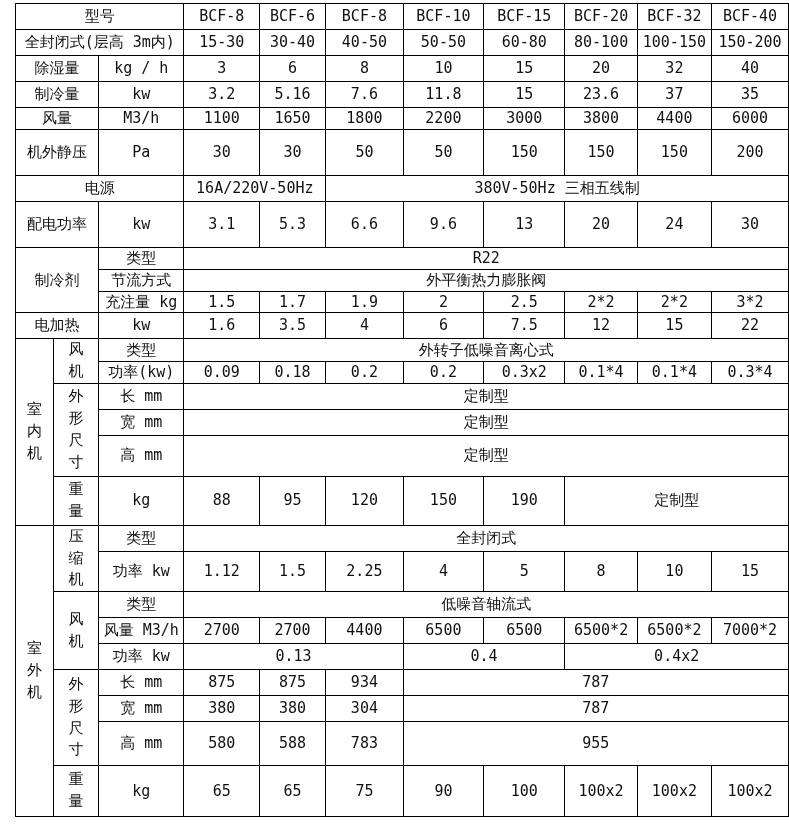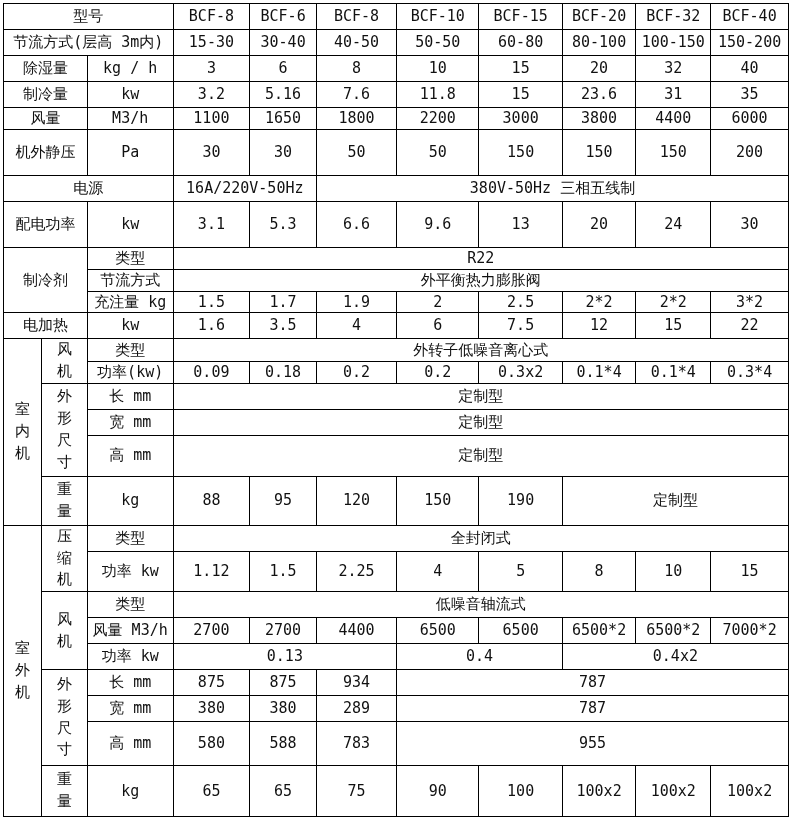--- a/index.html
+++ b/index.html
@@ -1,16 +1,16 @@
 <!DOCTYPE html>
 <html><head>
 <meta charset="utf-8">
 <style>
   html,body{margin:0;padding:0;background:#ffffff;}
-  .page{padding:3px 0 0 3px;}
+  .page{padding:3px 0 0 15px;}
   table{border-collapse:collapse;table-layout:fixed;
         font-family:"DejaVu Sans Mono","DejaVu Sans",monospace;}
   td{border:1px solid #000;text-align:center;vertical-align:middle;
      font-size:15px;line-height:1.25;padding:1px 2px;color:#111;
      white-space:nowrap;overflow:hidden;}
   
   td.v{white-space:normal;word-break:break-all;padding:0 11px;line-height:1.45;}
   
   td.w{white-space:normal;word-break:break-all;padding:0 11px;line-height:1.5;}
   
@@ -55,21 +55,21 @@
           <td>BCF-8</td>
           <td>BCF-6</td>
           <td>BCF-8</td>
           <td>BCF-10</td>
           <td>BCF-15</td>
           <td>BCF-20</td>
           <td>BCF-32</td>
           <td>BCF-40</td>
         </tr>
         <tr>
-          <td colspan="3">节流方式(层高 3m内)</td>
+          <td colspan="3">全封闭式(层高 3m内)</td>
           <td>15-30</td>
           <td>30-40</td>
           <td>40-50</td>
           <td>50-50</td>
           <td>60-80</td>
           <td>80-100</td>
           <td>100-150</td>
           <td>150-200</td>
         </tr>
         <tr>
@@ -86,21 +86,21 @@
         </tr>
         <tr>
           <td colspan="2">制冷量</td>
           <td>kw</td>
           <td>3.2</td>
           <td>5.16</td>
           <td>7.6</td>
           <td>11.8</td>
           <td>15</td>
           <td>23.6</td>
-          <td>31</td>
+          <td>37</td>
           <td>35</td>
         </tr>
         <tr>
           <td colspan="2">风量</td>
           <td>M3/h</td>
           <td>1100</td>
           <td>1650</td>
           <td>1800</td>
           <td>2200</td>
           <td>3000</td>
@@ -253,21 +253,21 @@
           <td>长 mm</td>
           <td>875</td>
           <td>875</td>
           <td>934</td>
           <td colspan="5">787</td>
         </tr>
         <tr>
           <td>宽 mm</td>
           <td>380</td>
           <td>380</td>
-          <td>289</td>
+          <td>304</td>
           <td colspan="5">787</td>
         </tr>
         <tr>
           <td>高 mm</td>
           <td>580</td>
           <td>588</td>
           <td>783</td>
           <td colspan="5">955</td>
         </tr>
         <tr>

